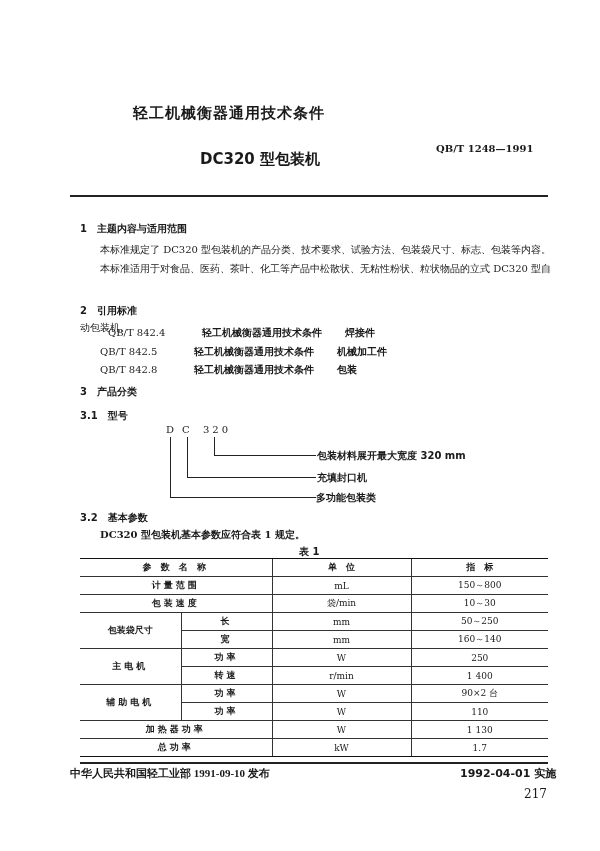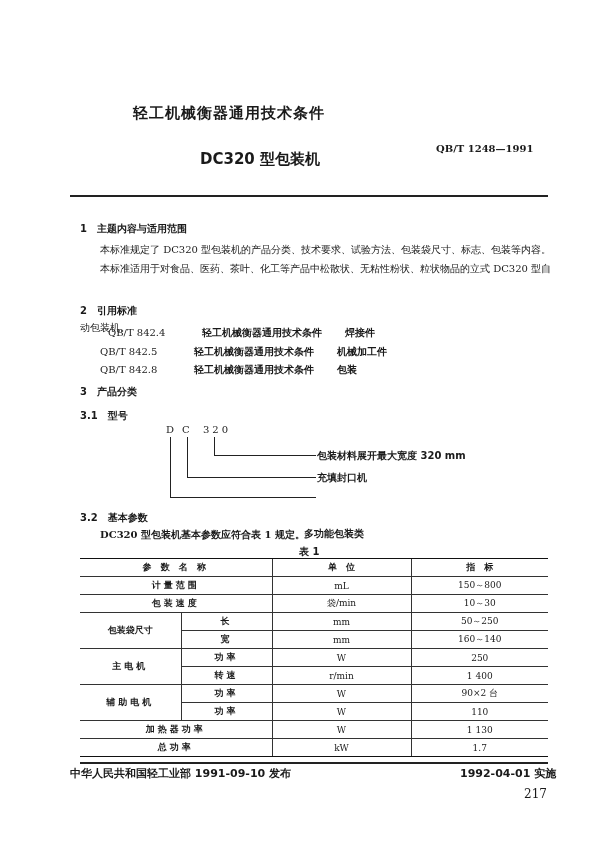--- a/index.html
+++ b/index.html
@@ -20,21 +20,21 @@
   .vline { position:absolute; width:1px; background:#222; }
   .hline { position:absolute; height:1px; background:#222; }
   .diag-label { font-size:10px; font-weight:bold; }
   table.t1 { position:absolute; left:80px; top:558px; width:468px; border-collapse:collapse;
              font-size:9px; font-family:"DejaVu Serif", serif; }
   table.t1 td { border-top:1px solid #333; height:17px; padding:0; text-align:center; vertical-align:middle; }
   table.t1 tr:first-child td { border-top:1.5px solid #111; font-weight:bold; }
   table.t1 tr:last-child td { border-bottom:1.5px solid #111; }
   table.t1 td.bl { border-left:1px solid #333; }
   table.t1 td.nm { font-weight:bold; letter-spacing:3px; }
-  .footer-l { left:70px; top:766px; font-size:11px; font-weight:bold; }
+  .footer-l { left:70px; top:766px; font-size:11px; font-weight:bold;font-family:Liberation Serif, serif; }
   .footer-r { left:460px; top:766px; font-size:11px; font-weight:bold; }
   .page-no { left:524px; top:787px; font-size:12px; font-family:"DejaVu Serif", serif; }
 </style>
 </head>
 <body>
 
 <div class="abs hdr-title">轻工机械衡器通用技术条件</div>
 <div class="abs std-code">QB/T 1248—1991</div>
 <div class="abs doc-title">DC320 型包装机</div>
 <div class="rule" style="left:70px;top:195px;width:478px;height:2px;"></div>
@@ -65,21 +65,21 @@
 
   <div class="vline" style="left:214px;top:437px;height:19px;"></div>
   <div class="hline" style="left:214px;top:455px;width:102px;"></div>
   <div class="vline" style="left:187px;top:437px;height:41px;"></div>
   <div class="hline" style="left:187px;top:477px;width:129px;"></div>
   <div class="vline" style="left:170px;top:437px;height:61px;"></div>
   <div class="hline" style="left:170px;top:497px;width:146px;"></div>
 
   <div class="abs diag-label" style="left:317px;top:449px;">包装材料展开最大宽度 320 mm</div>
   <div class="abs diag-label" style="left:317px;top:471px;">充填封口机</div>
-  <div class="abs diag-label" style="left:304px;top:491px;margin-top:36px;">多功能包装类</div>
+  <div class="abs diag-label" style="left:316px;top:491px;">多功能包装类</div>
 </div>
 
 <div class="abs sec" style="left:80px;top:511px;">3.2　基本参数</div>
 <div class="abs body" style="left:100px;top:528px;font-weight:bold;">DC320 型包装机基本参数应符合表 1 规定。</div>
 <div class="abs sec" style="left:299px;top:545px;">表 1</div>
 
 <table class="t1">
   <colgroup>
       <col style="width:101px">
       <col style="width:91px">

